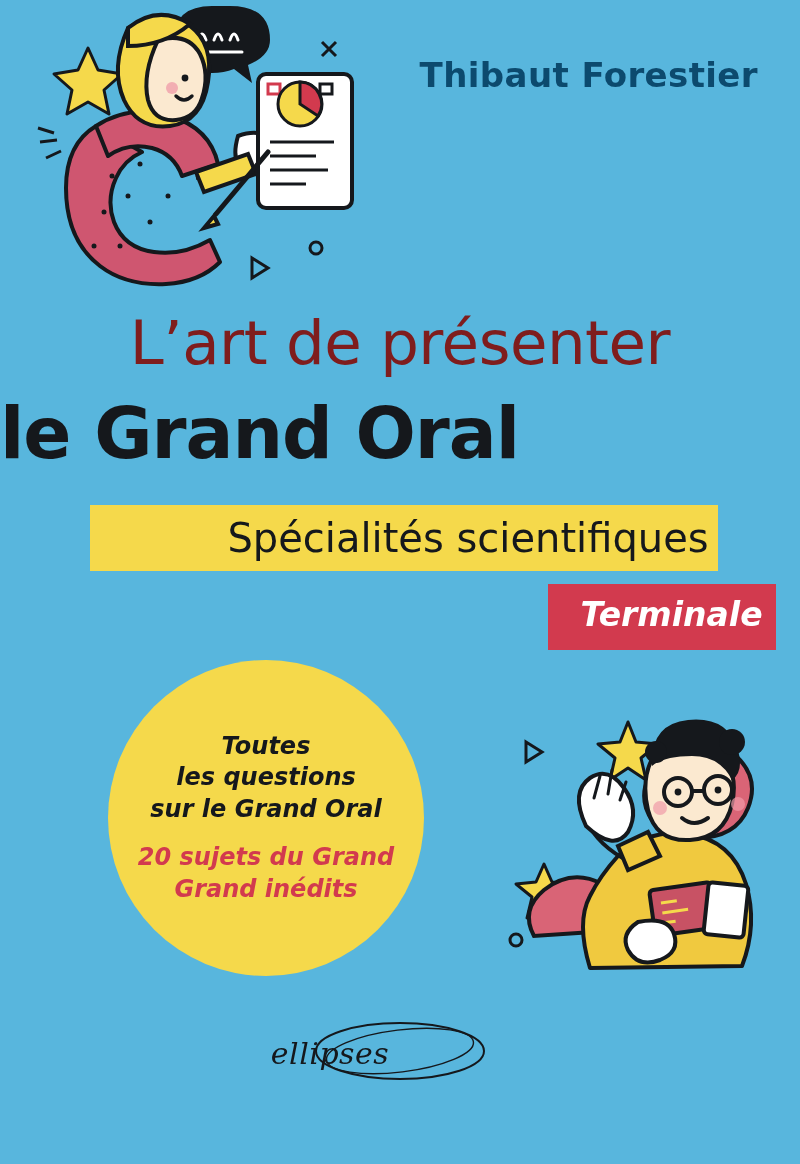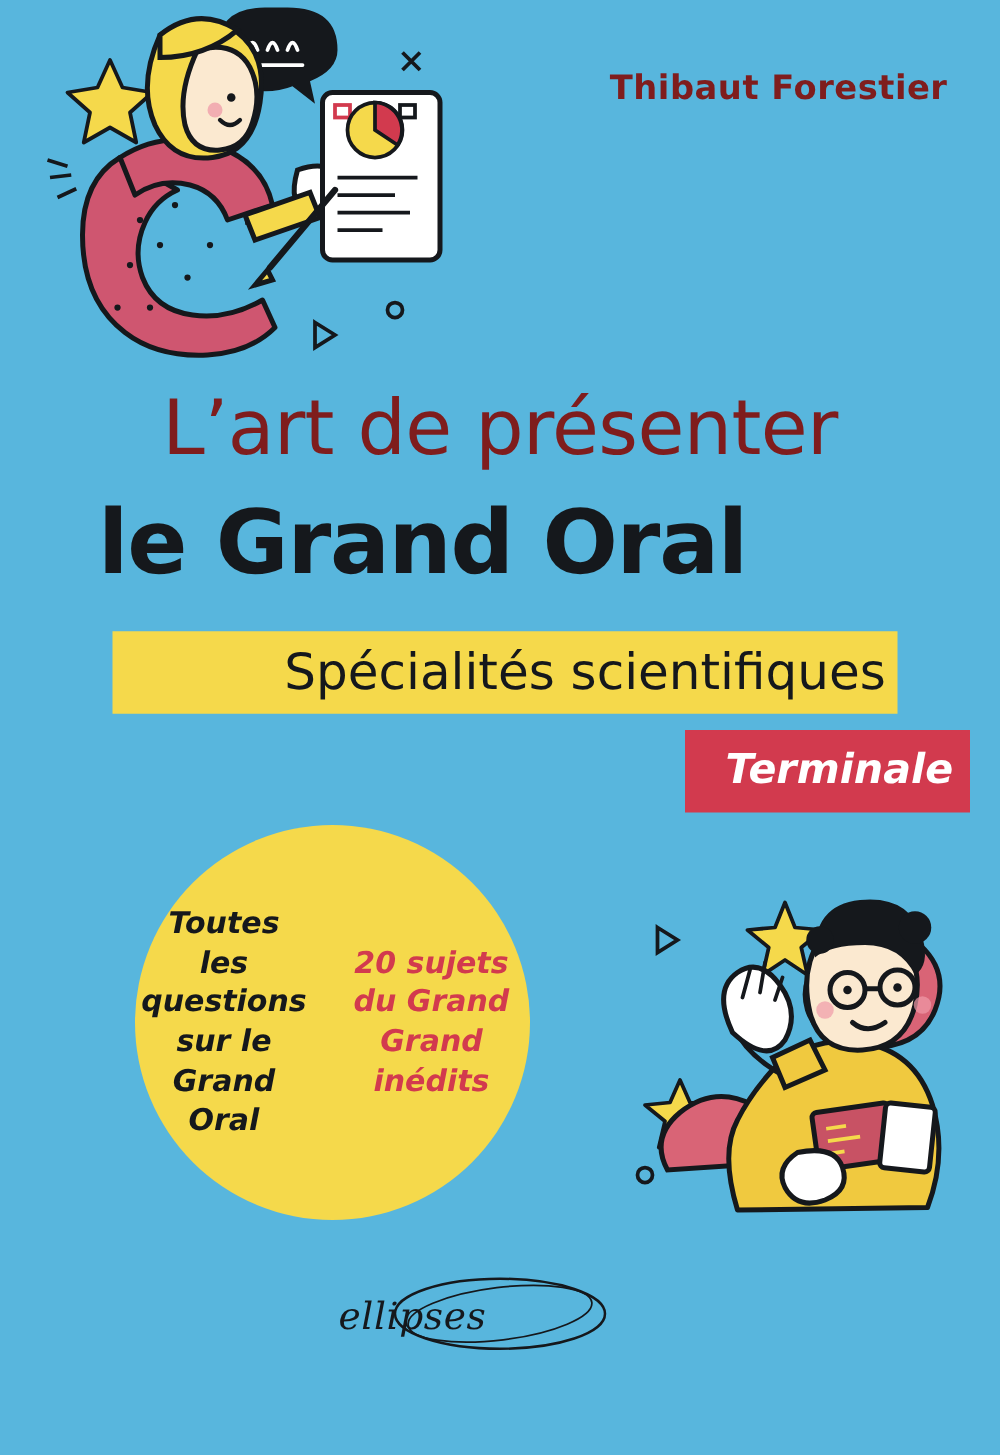--- a/index.html
+++ b/index.html
@@ -22,23 +22,23 @@
     background: #58b6dd;
     overflow: hidden;
   }
 
   
   .author {
     position: absolute;
     top: 55px;
     right: 42px;
     font-family: "DejaVu Sans", sans-serif;
-    font-size: 27px;
-    font-weight: 700;
-    color: #7f1d1d;
+    font-size: 34px;
+    font-weight: 700;
+    color: #0c4a6e;
     letter-spacing: 0.4px;
     text-align: right;
   }
 
   
   .title-line-1 {
     position: absolute;
     top: 312px;
     left: 0;
     width: 800px;
@@ -48,21 +48,21 @@
     font-weight: 400;
     color: #7f1d1d;
     letter-spacing: -0.5px;
     line-height: 1;
   }
   .title-line-2 {
     position: absolute;
     top: 398px;
     left: 0;
     width: 676px;
-    text-align: center;
+    text-align: left;
     font-family: "DejaVu Sans", sans-serif;
     font-size: 71px;
     font-weight: 700;
     color: #15181c;
     letter-spacing: -1px;
     line-height: 1;
   }
   .subtitle-band {
     position: absolute;
     top: 505px;
@@ -115,21 +115,21 @@
     border-radius: 50%;
     background: #f5d94b;
   }
   .bubble-inner {
     position: absolute;
     top: 660px;
     left: 108px;
     width: 316px;
     height: 316px;
     display: flex;
-    flex-direction: row;
+    flex-direction: column;
     align-items: center;
     justify-content: center;
     gap: 16px;
   }
   .bubble-top {
     text-align: center;
     font-family: "DejaVu Sans", sans-serif;
     font-size: 24px;
     font-weight: 700;
     font-style: italic;

